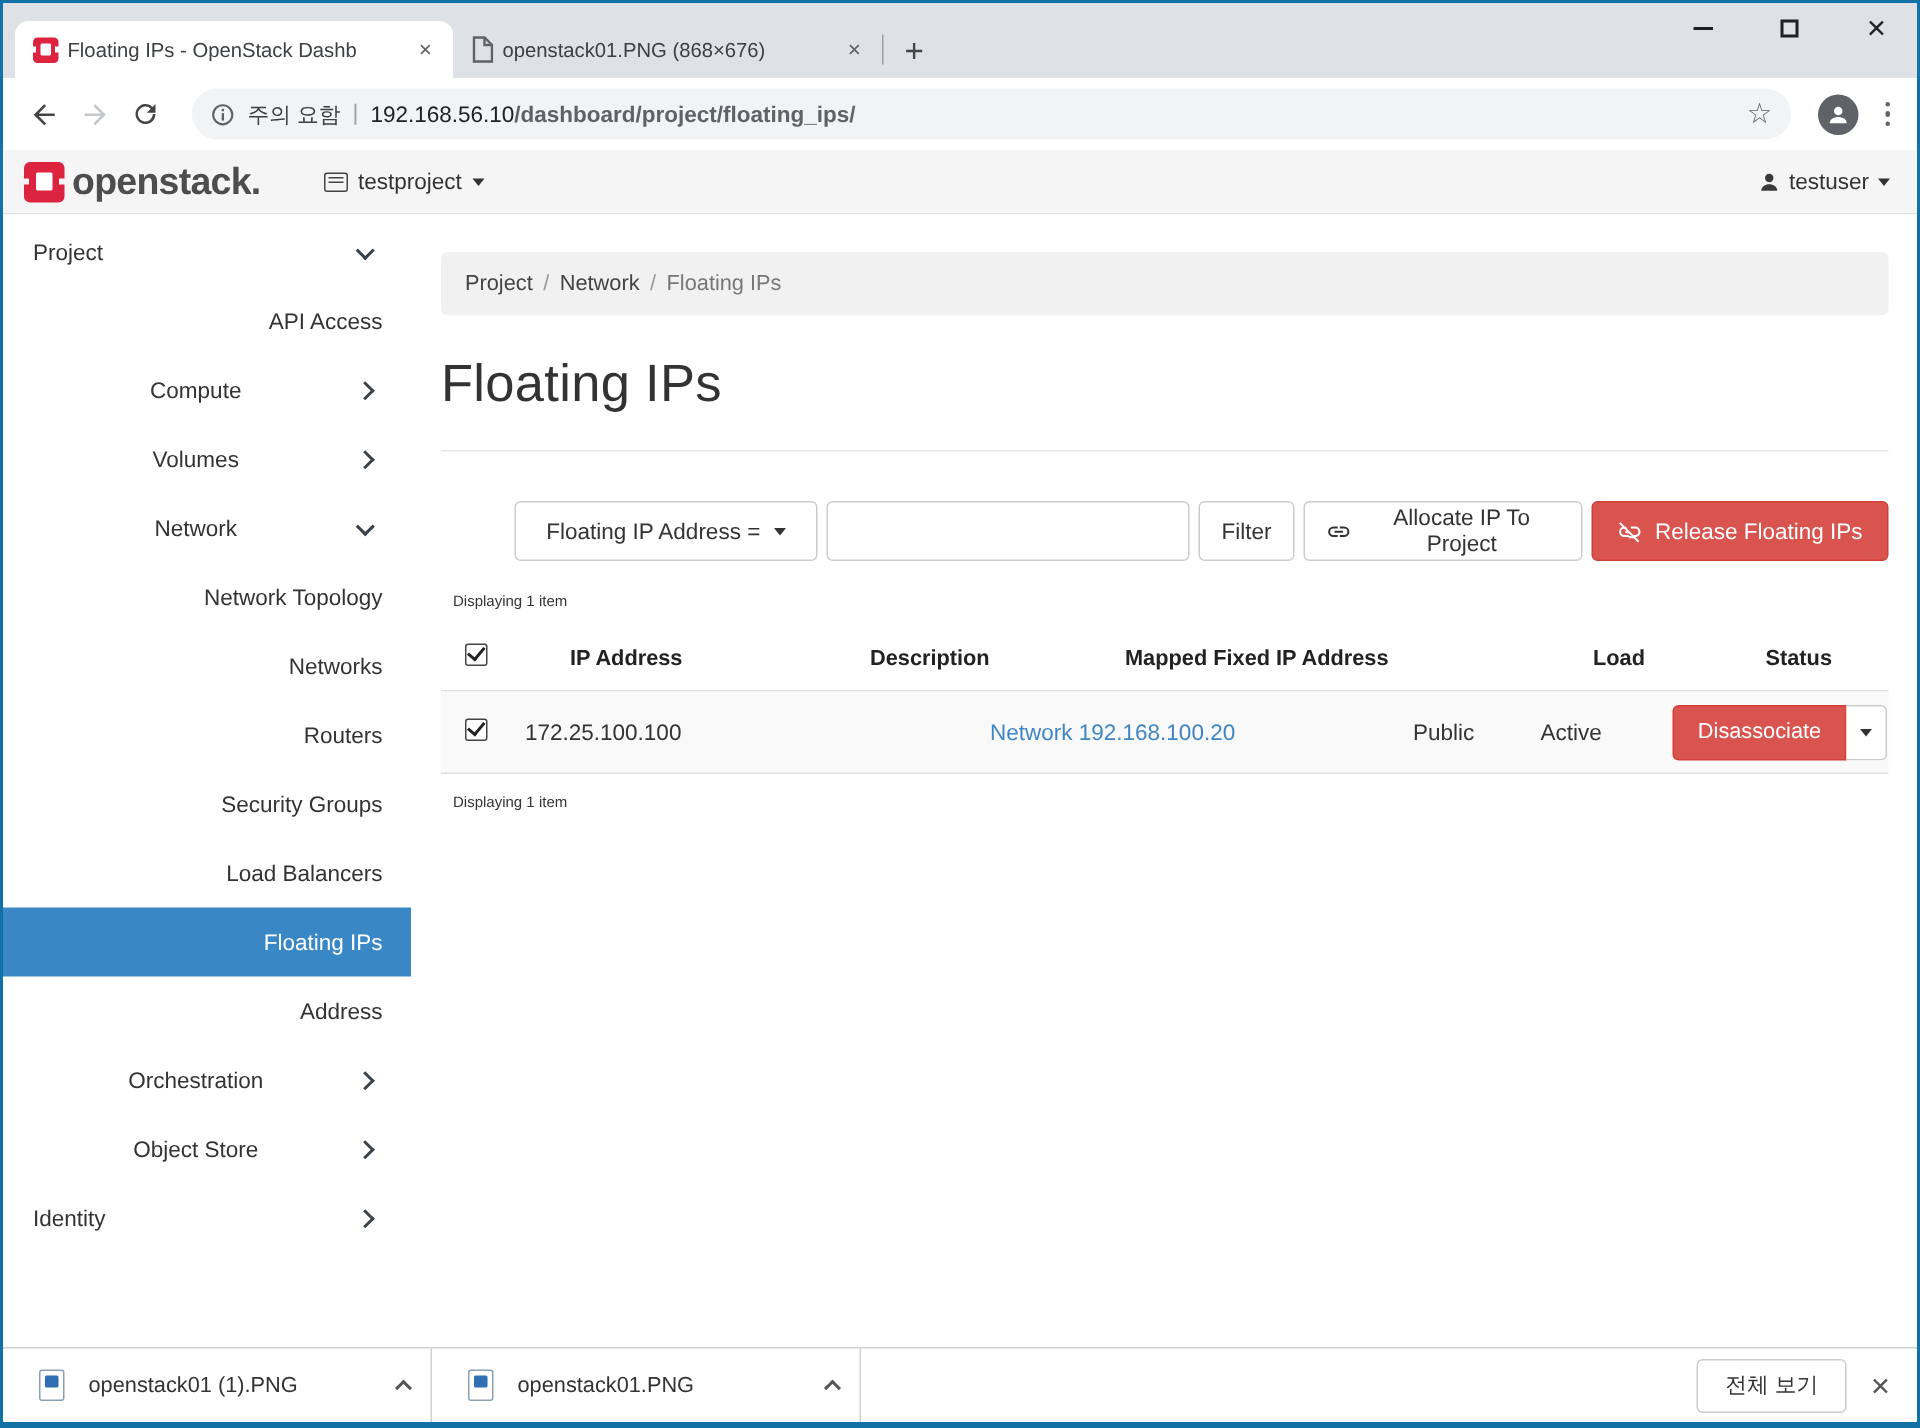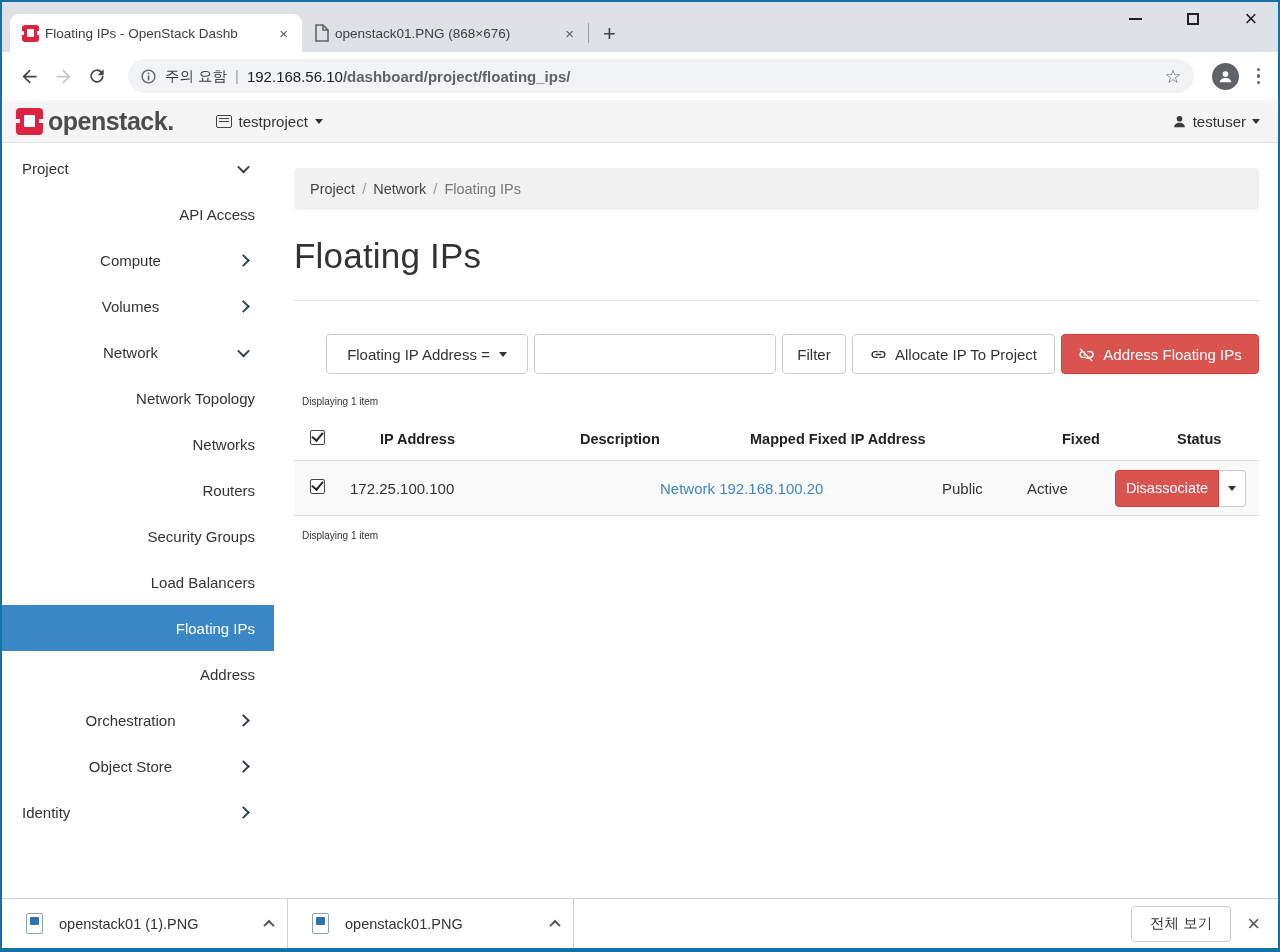--- a/index.html
+++ b/index.html
@@ -76,38 +76,38 @@
   .breadcrumb .sep { color:#999; margin:0 7px; }
   .breadcrumb .current { color:#777; }
   .page-title { font-size:35px; font-weight:400; color:#333; margin:26px 0 24px 0; letter-spacing:0.2px; }
   .title-rule { border:none; border-top:1px solid #e5e5e5; margin:0 0 33px 0; }
 
   .filter-row { display:flex; justify-content:flex-end; align-items:center; gap:6px; }
   .btn { height:40px; background:#fff; border:1px solid #ccc; border-radius:4px; font-size:15px; color:#333; display:inline-flex; align-items:center; justify-content:center; padding:0 14px; cursor:pointer; font-family:inherit; }
   .facet-btn { width:202px; justify-content:center; gap:9px;text-align:right; }
   .filter-input { width:242px; height:40px; border:1px solid #ccc; border-radius:4px; font-size:15px; padding:0 10px; font-family:inherit; }
   .btn-filter { width:64px; }
-  .btn-allocate { width:203px; gap:8px; }
+  .btn-allocate { width:186px; gap:8px; }
   .btn-danger { background:#d9534f; border-color:#d43f3a; color:#fff; }
   .btn-release { width:198px; gap:8px; }
   .btn svg { flex:0 0 auto; }
 
   .displaying { font-size:10px; color:#333; margin:22px 0 10px 8px; }
   .displaying.bottom { margin:14px 0 0 8px; }
 
   .ftable { width:100%; }
   .trow { display:grid; grid-template-columns:56px 170px 140px 282px 85px 88px 146px; align-items:center; }
   .thead { height:44px; border-bottom:1px solid #e0e0e0; font-weight:bold; font-size:14.5px; color:#222;gap:30px; }
   .tdata { height:55px; background:#f9f9f9; border-bottom:1px solid #e0e0e0; font-size:15px; color:#333; }
   .cell-cb { padding-left:16px; }
   .checkbox { width:15px; height:15px; border:1.5px solid #444; border-radius:2px; position:relative; background:#fff; cursor:pointer; display:inline-block; }
   .checkbox.checked::after { content:""; position:absolute; left:3px; top:-1px; width:5px; height:9px; border-right:2px solid #222; border-bottom:2px solid #222; transform:rotate(40deg); }
   .link { color:#3f86c5; text-decoration:none; cursor:pointer; }
   .split-btn { display:inline-flex; }
-  .btn-disassoc { height:37px; width:104px; background:#d9534f; border:1px solid #d43f3a; border-radius:4px 0 0 4px; color:#fff; font-size:14.5px; display:inline-flex; align-items:center; justify-content:center; cursor:pointer; font-family:inherit; }
+  .btn-disassoc { height:37px; width:116px; background:#d9534f; border:1px solid #d43f3a; border-radius:4px 0 0 4px; color:#fff; font-size:14.5px; display:inline-flex; align-items:center; justify-content:center; cursor:pointer; font-family:inherit; }
   .btn-caret { height:37px; width:27px; background:#fff; border:1px solid #ccc; border-left:none; border-radius:0 4px 4px 0; display:inline-flex; align-items:center; justify-content:center; cursor:pointer; }
 
   
   .dlbar { height:50px; flex:0 0 auto; background:#fff; border-top:1px solid #d0d0d0; display:flex; align-items:center; }
   .dl-chip { width:285px; height:100%; display:flex; align-items:center; padding:0 14px 0 24px; cursor:pointer; }
   .dl-sep { width:1px; height:100%; background:#d0d0d0; }
   .fileicon { width:17px; height:21px; background:#fff; border:1px solid #8aa0b5; border-radius:2px; position:relative; flex:0 0 auto; }
   .fileicon::after { content:""; position:absolute; left:3px; top:3px; width:9px; height:8px; background:#2f6fb2; border-radius:1px; }
   .dl-name { font-size:14.5px; color:#333; margin:0 10px 0 16px; flex:1; white-space:nowrap; overflow:hidden; }
   .chev-up { width:8px; height:8px; border-left:2px solid #555; border-top:2px solid #555; transform:rotate(45deg) translate(1px,1px); display:inline-block; }
@@ -286,33 +286,33 @@
         <button class="btn btn-allocate">
           <svg width="17" height="17" viewBox="0 0 24 24">
               <path d="M3.9 12A3.1 3.1 0 0 1 7 8.9h4V7H7a5 5 0 0 0 0 10h4v-1.9H7A3.1 3.1 0 0 1 3.9 12zM8 13h8v-2H8v2zm9-6h-4v1.9h4a3.1 3.1 0 0 1 0 6.2h-4V17h4a5 5 0 0 0 0-10z" fill="#333"></path>
             </svg>
           <span>Allocate IP To Project</span>
         </button>
         <button class="btn btn-danger btn-release">
           <svg width="17" height="17" viewBox="0 0 24 24">
               <path d="M17 7h-4v1.9h4a3.1 3.1 0 0 1 0 6.2h-1.6l1.9 1.9A5 5 0 0 0 17 7zM2 4.3 3.3 3 21 20.7 19.7 22l-4.1-4H11v-1.9h2.7L11 13.4H8v-2h1L2 4.3zM7 7h.9l1.9 1.9H7a3.1 3.1 0 0 0 0 6.2h4V17H7A5 5 0 0 1 7 7z" fill="#fff"></path>
             </svg>
-          <span>Address Floating IPs</span>
+          <span>Release Floating IPs</span>
         </button>
       </div>
 
       <div class="displaying">Displaying 1 item</div>
 
       <div class="ftable">
         <div class="trow thead">
           <div class="cell-cb"><span class="checkbox checked"></span></div>
           <div>IP Address</div>
           <div>Description</div>
           <div>Mapped Fixed IP Address</div>
-          <div>Fixed</div>
+          <div>Load</div>
           <div>Status</div>
           <div>Actions</div>
         </div>
         <div class="trow tdata">
           <div class="cell-cb"><span class="checkbox checked"></span></div>
           <div>172.25.100.100</div>
           <div></div>
           <div><a class="link">Network 192.168.100.20</a></div>
           <div>Public</div>
           <div>Active</div>

